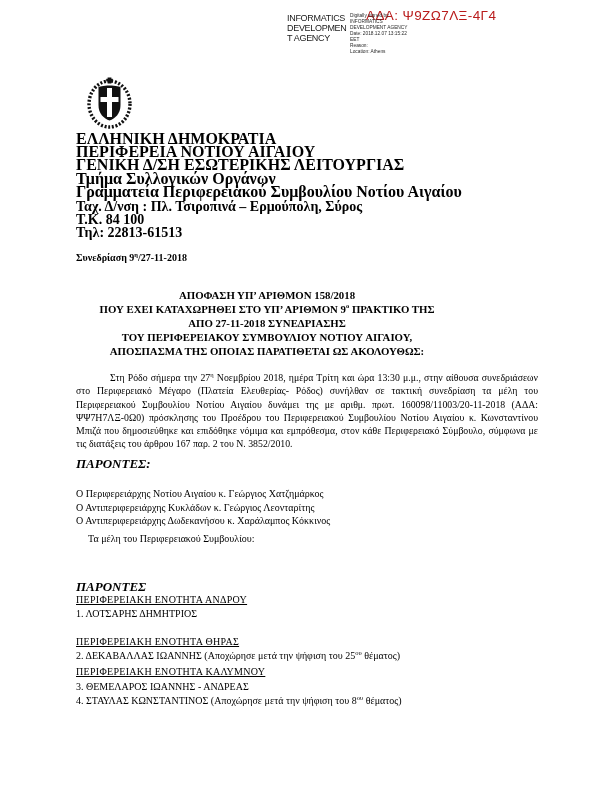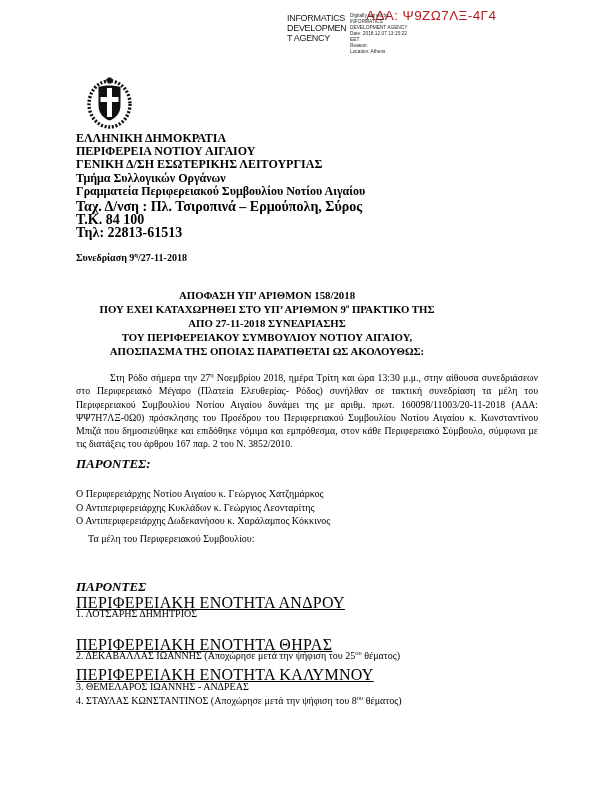--- a/index.html
+++ b/index.html
@@ -28,38 +28,38 @@
     color:#1a1a1a;word-break:break-word;
   }
   .stamp-small{
     top:13px;left:350px;width:58px;
     font-family:"Liberation Sans","DejaVu Sans",sans-serif;
     font-size:4.8px;line-height:1.25;color:#2a2a2a;
   }
   .stamp-small div{white-space:nowrap;overflow:hidden;}
   
   .emblem{top:77px;left:86px;}
-  .letterhead{top:132px;left:76px;font-weight:bold;font-size:12px;line-height:13.2px;white-space:nowrap;}
+  .letterhead{top:132px;left:76px;font-weight:bold;font-size:16px;line-height:13.2px;white-space:nowrap;}
   .contact{top:200px;left:76px;font-weight:bold;font-size:14px;line-height:13.2px;white-space:nowrap;}
   .session{top:252px;left:76px;font-weight:bold;font-size:10px;white-space:nowrap;}
   
   .title{
     top:288px;left:0;width:534px;
     text-align:center;font-weight:bold;font-size:10.8px;line-height:14px;
   }
   
   .bodypara{
     top:371px;left:76px;width:462px;
     font-size:9.8px;line-height:13.3px;
     text-align:justify;text-indent:34px;
   }
   .heading-bold{font-weight:bold;font-size:13px;white-space:nowrap;font-style:italic;}
   .attendees-officials{top:481px;left:76px;font-size:10px;line-height:13.5px;white-space:nowrap;margin-top:6px;}
   .members-intro{top:533px;left:88px;font-size:10px;white-space:nowrap;}
-  .unit-heading{font-size:16px;text-decoration:underline;white-space:nowrap;letter-spacing:.3px;}
+  .unit-heading{font-size:10px;text-decoration:underline;white-space:nowrap;letter-spacing:.3px;}
   .unit-item{font-size:10px;line-height:13.5px;white-space:nowrap;}
   sup.s{font-size:6.5px;vertical-align:super;line-height:0;}
   .nowrap{white-space:nowrap;}
 </style>
 </head>
 <body>
 
 <div class="page">
 
   <div class="abs ada">ΑΔΑ: Ψ9ΖΩ7ΛΞ-4Γ4</div>

